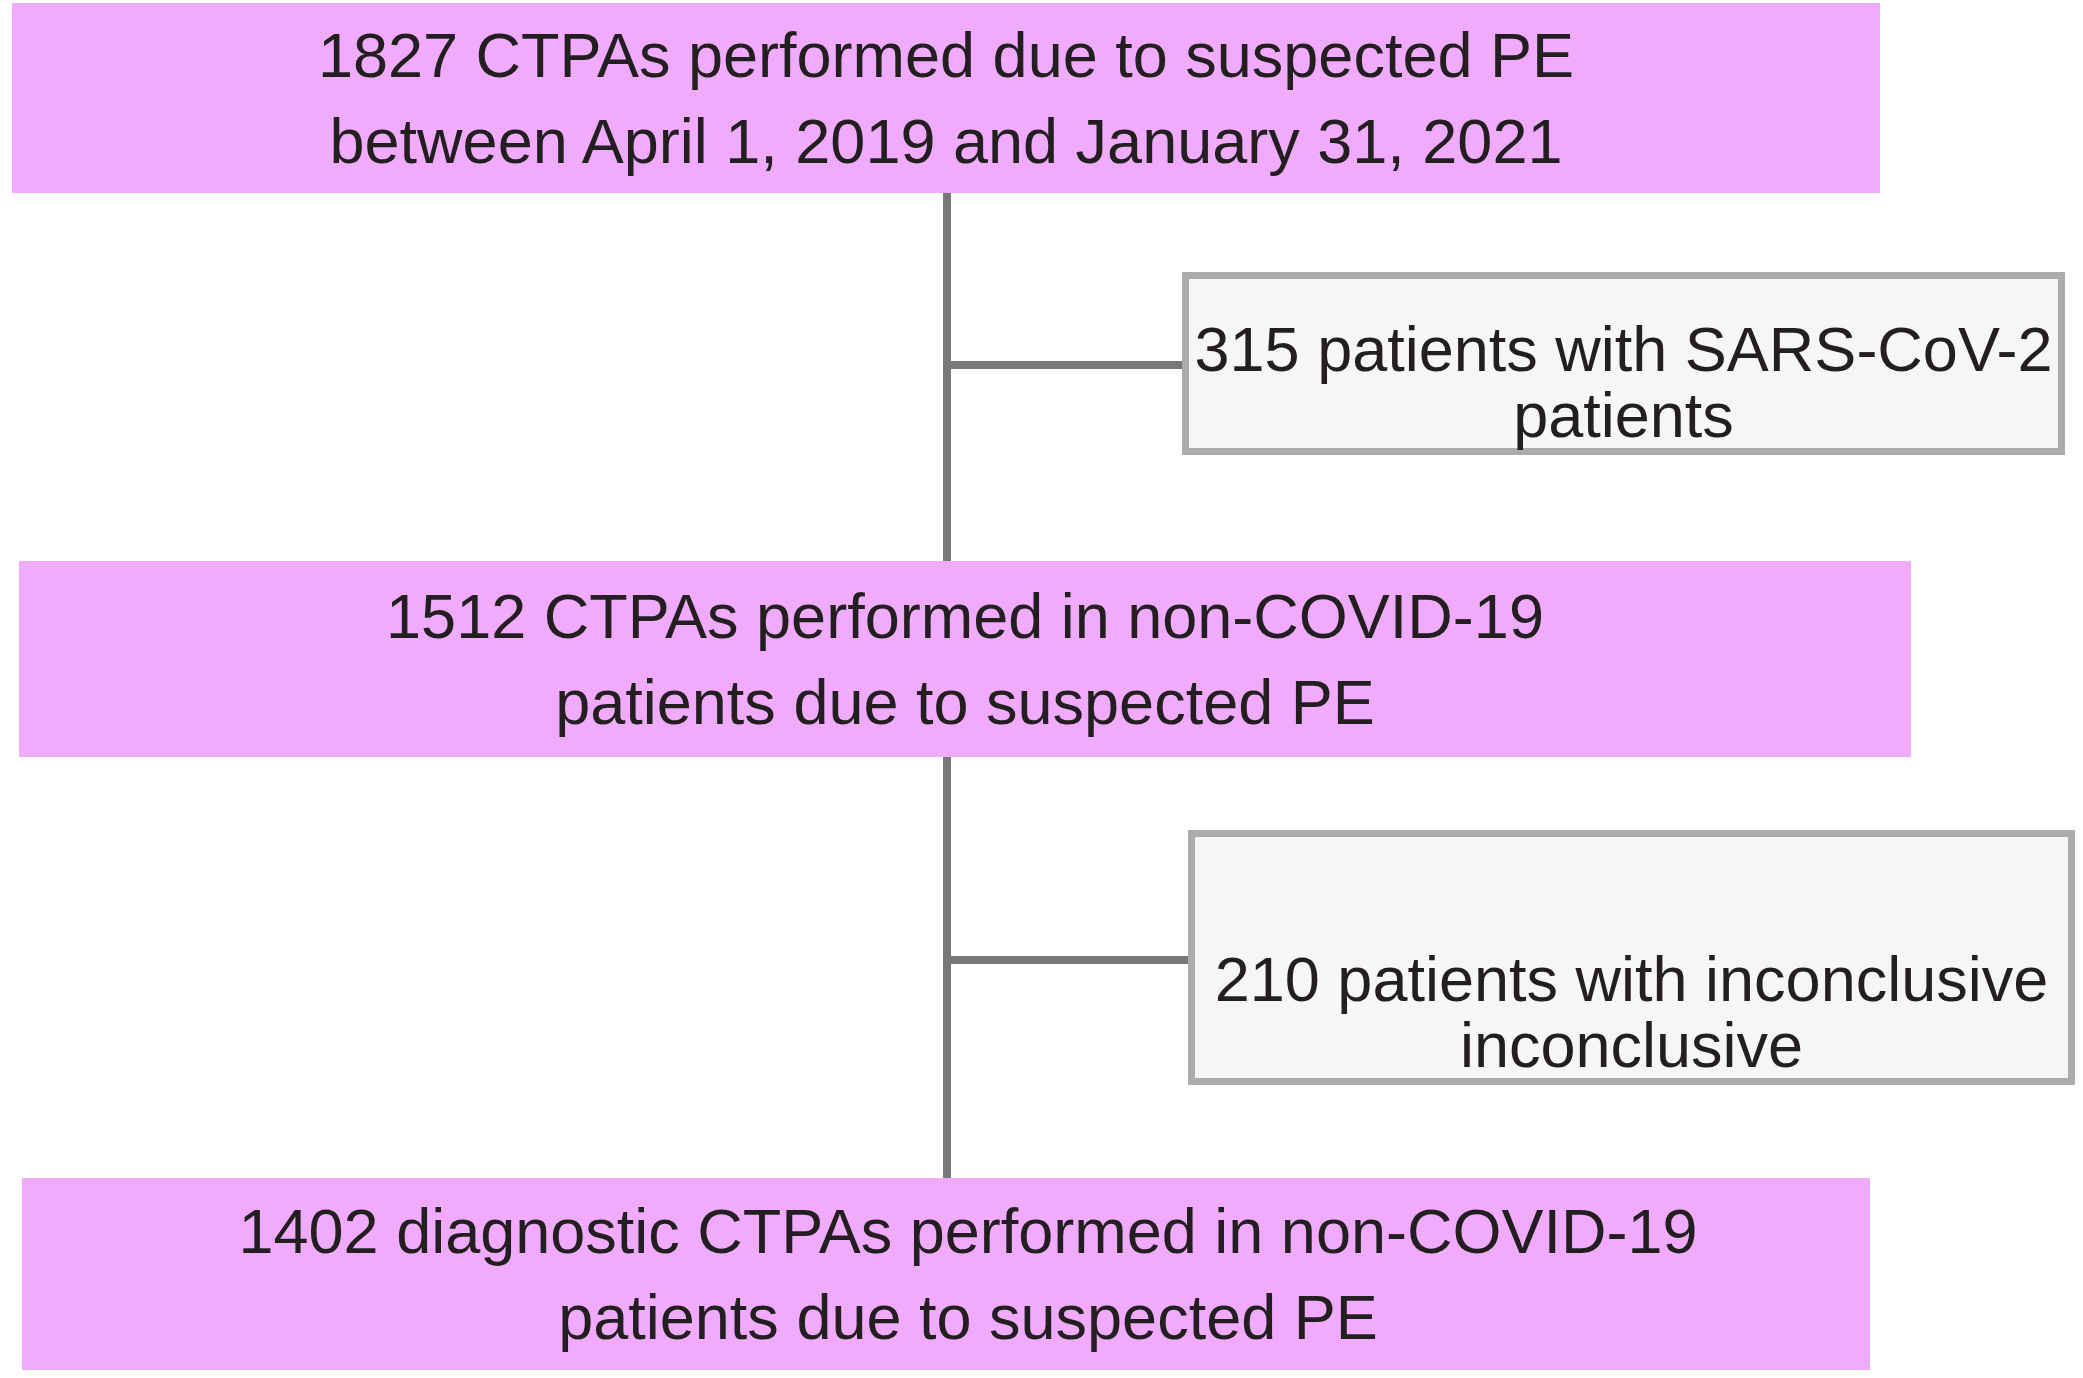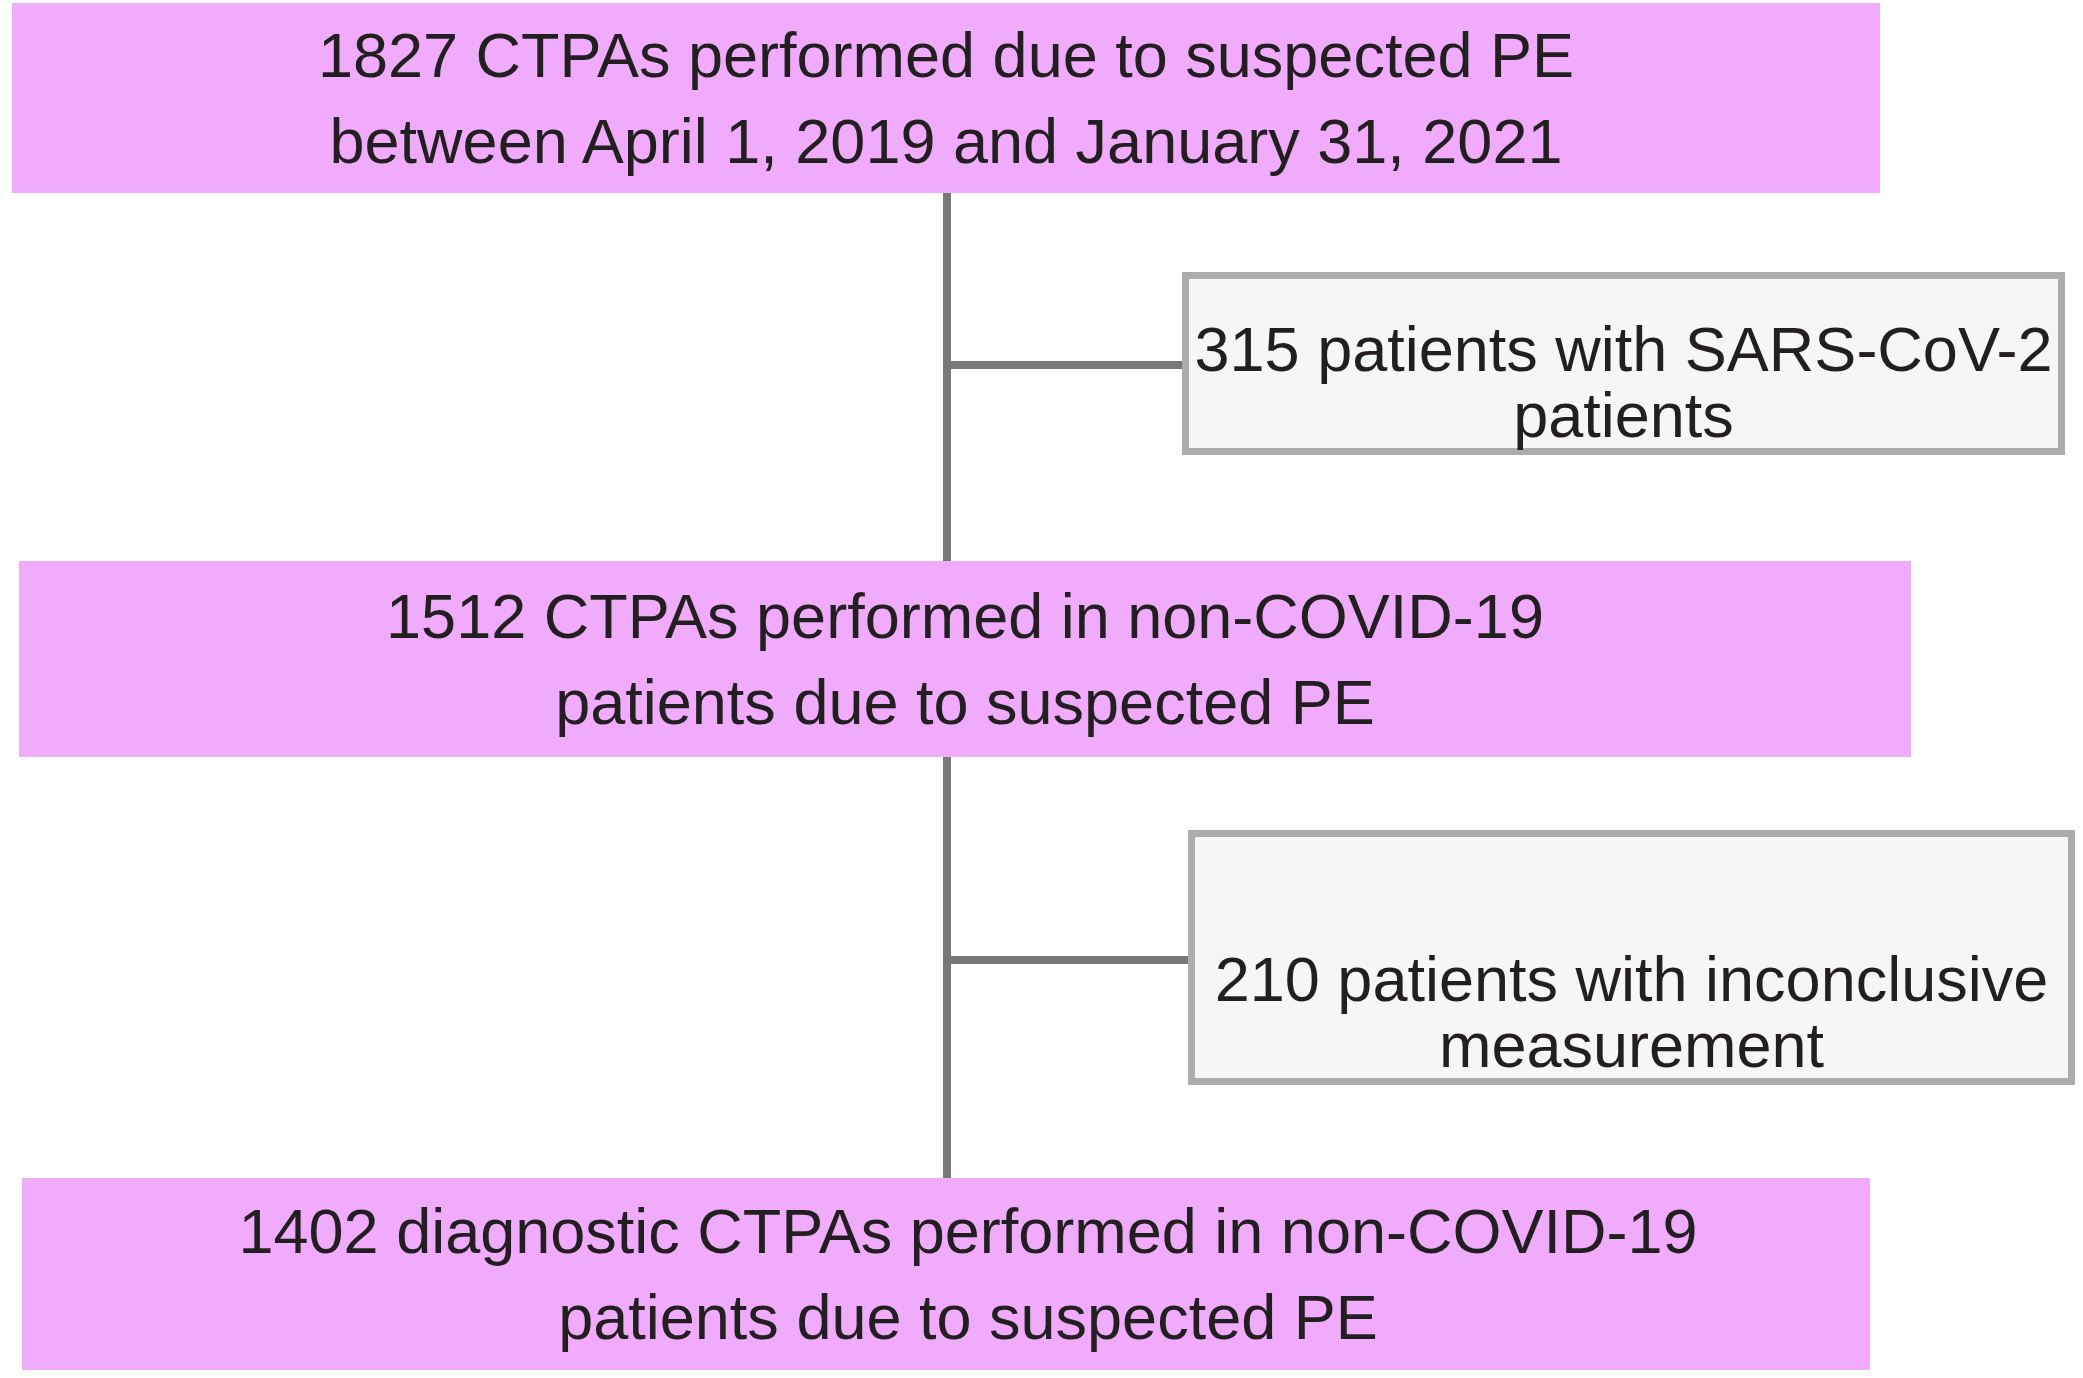--- a/index.html
+++ b/index.html
@@ -85,21 +85,21 @@
     <span class="tline">patients</span>
   </div>
 
   <div class="main-box box-noncovid">
     <span class="tline">1512 CTPAs performed in non-COVID-19</span>
     <span class="tline">patients due to suspected PE</span>
   </div>
 
   <div class="side-box box-inconclusive">
     <span class="tline">210 patients with inconclusive</span>
-    <span class="tline">measurement</span>
+    <span class="tline">inconclusive</span>
   </div>
 
   <div class="main-box box-final">
     <span class="tline">1402 diagnostic CTPAs performed in non-COVID-19</span>
     <span class="tline">patients due to suspected PE</span>
   </div>
 
 </div>
 
 </body></html>

